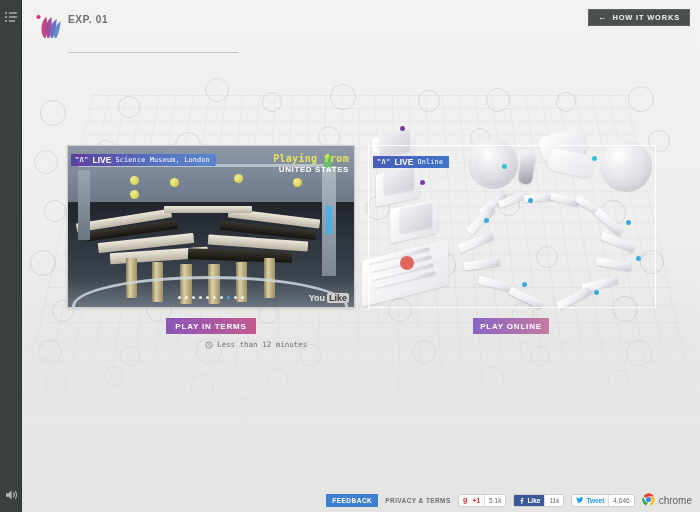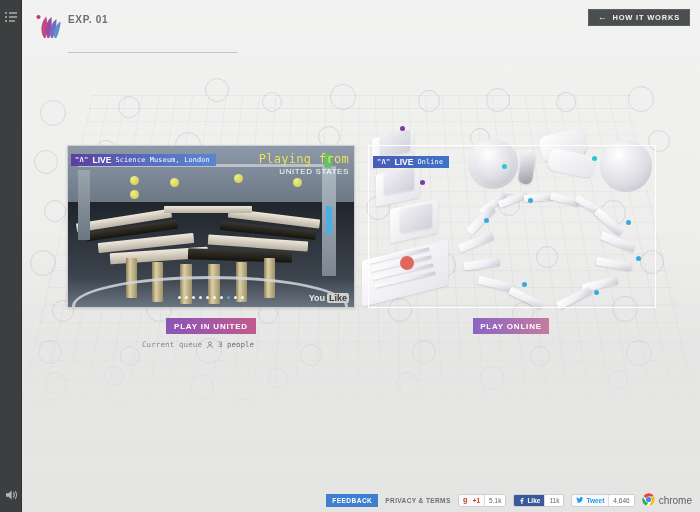--- a/index.html
+++ b/index.html
@@ -103,23 +103,23 @@
   .badge-live {
     font-family:"Liberation Sans",sans-serif; font-weight:700;
     font-size:8.5px; letter-spacing:0;
   }
   .badge-place { font-size:6.8px; letter-spacing:.2px; }
 
   .playing-from {
     position:absolute; right:5px; top:7px; text-align:right; z-index:5;
     line-height:1.15;
   }
-  .pf-top { font-size:12px; color:#e8e25a; letter-spacing:.3px; font-weight:400; }
+  .pf-top { font-size:10px; color:#e8e25a; letter-spacing:.3px; font-weight:700; }
   .pf-country {
-    font-family:"Liberation Sans",sans-serif; font-weight:400;
+    font-family:"Liberation Sans",sans-serif; font-weight:700;
     font-size:8px; color:#ffffff; letter-spacing:.6px;
   }
 
   .dots { position:absolute; left:50%; transform:translateX(-50%); bottom:8px;
           display:flex; gap:4px; z-index:5; }
   .dots i { width:3px; height:3px; border-radius:50%; background:#f2f2f2; display:block; }
   .dots i.on { background:#5aa0e8; }
 
   .yt-logo {
     position:absolute; right:5px; bottom:4px; z-index:5;
@@ -403,36 +403,35 @@
 
   <div class="scene-panel">
     <div class="live-badge online">
       <span class="badge-mark">"Λ"</span>
       <span class="badge-live">LIVE</span>
       <span class="badge-place">Online</span>
     </div>
   </div>
 
   <div class="cta museum">
-    <span>PLAY IN UNITED</span>
+    <span>PLAY IN TERMS</span>
   </div>
   <div class="cta online">
     <span>PLAY ONLINE</span>
   </div>
 
   <div class="queue">
-    <div class="queue-row">
-      <span class="queue-label">Current queue</span>
+    <div class="queue-row" style="padding-left:63px;">
       <span class="qi">
         <svg viewBox="0 0 8 8" width="8" height="8">
-          <circle cx="4" cy="2.4" r="1.5" fill="none" stroke="#7b7b82" stroke-width=".8"></circle>
-          <path d="M1.4 7.2c0-1.6 1.2-2.6 2.6-2.6s2.6 1 2.6 2.6" fill="none" stroke="#7b7b82" stroke-width=".8"></path>
+          <circle cx="4" cy="4" r="3.2" fill="none" stroke="#7b7b82" stroke-width=".8"></circle>
+          <path d="M4 2.2V4.2l1.5 1" fill="none" stroke="#7b7b82" stroke-width=".8"></path>
         </svg>
       </span>
-      <span>3 people</span>
+      <span>Less than 12 minutes</span>
     </div>
   </div>
 
   <div class="footer">
     <div class="feedback-btn">FEEDBACK</div>
     <div class="privacy">PRIVACY &amp; TERMS</div>
 
     <div class="social gp">
       <span class="lbl">
         <svg viewBox="0 0 10 10" width="8" height="8">

